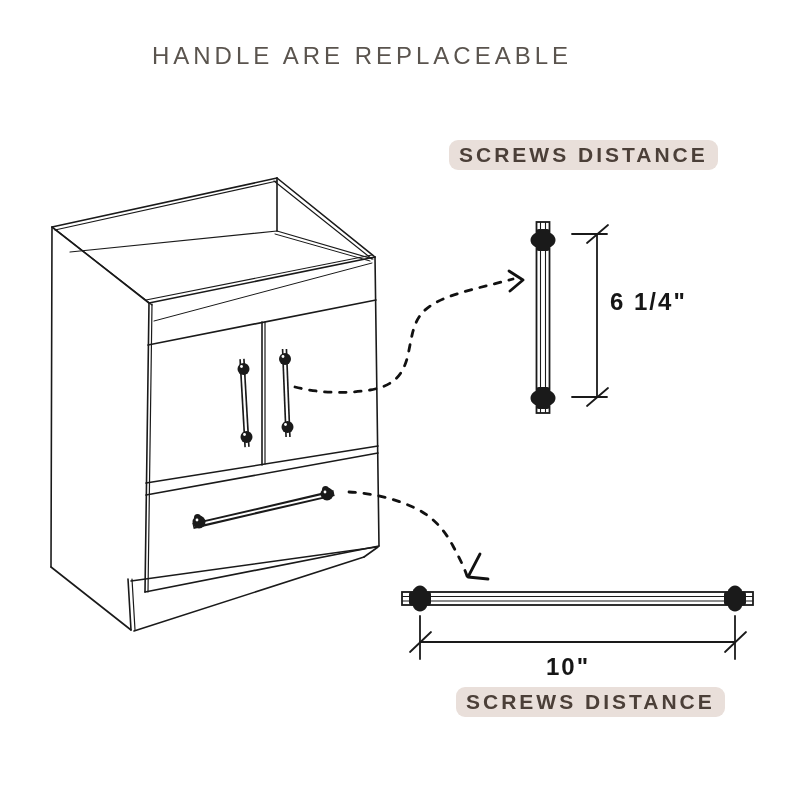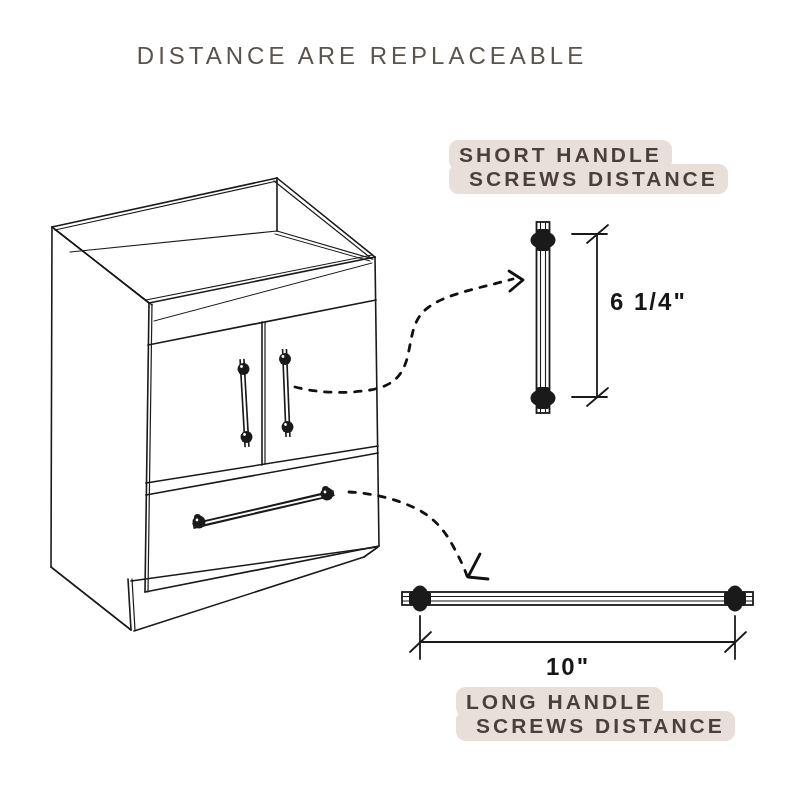--- a/index.html
+++ b/index.html
@@ -140,27 +140,25 @@
   </g>
   <g stroke="#1a1a1a" stroke-width="1.8" fill="none" stroke-linecap="round">
     <path d="M420 616 V659"></path>
     <path d="M735 616 V659"></path>
     <path d="M420 642 H735"></path>
     <path d="M410 652 L431 632"></path>
     <path d="M725 652 L746 632"></path>
   </g>
 </svg>
 
-<div id="page-title" class="abs">DISTANCE ARE REPLACEABLE</div>
+<div id="page-title" class="abs">HANDLE ARE REPLACEABLE</div>
 
 <div id="short-badge" class="abs badge">
-  <div class="badge-line">SHORT HANDLE</div>
   <div class="badge-line">SCREWS DISTANCE</div>
 </div>
 
 <div id="short-measure" class="abs measure">6 1/4"</div>
 
 <div id="long-measure" class="abs measure">10"</div>
 
 <div id="long-badge" class="abs badge">
-  <div class="badge-line">LONG HANDLE</div>
   <div class="badge-line">SCREWS DISTANCE</div>
 </div>
 
 </body></html>

